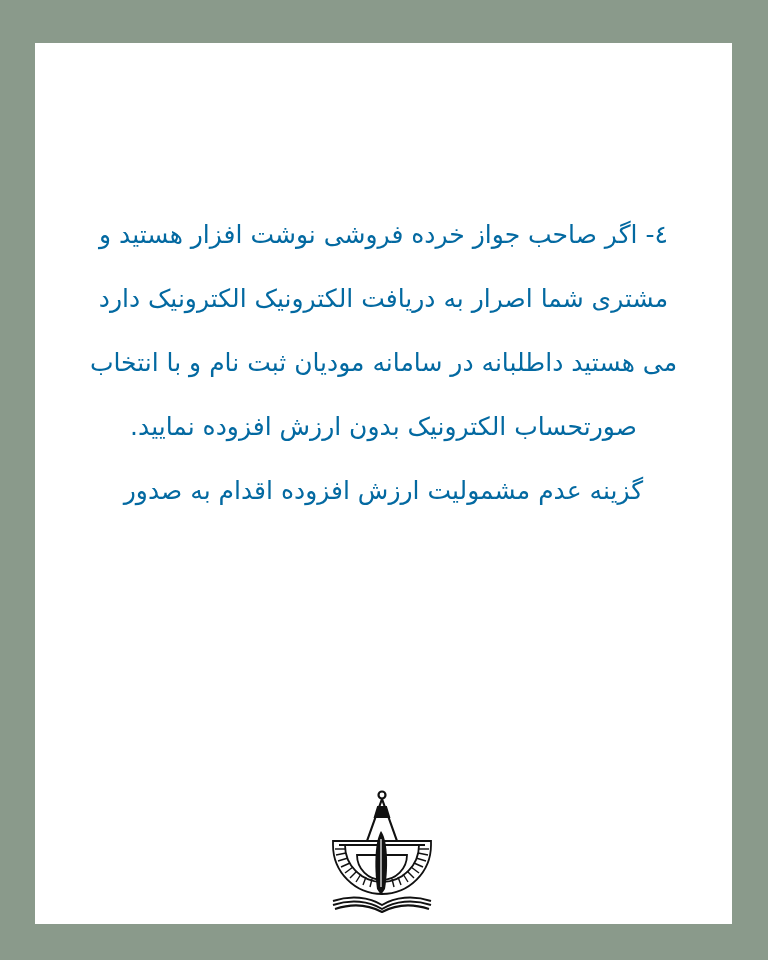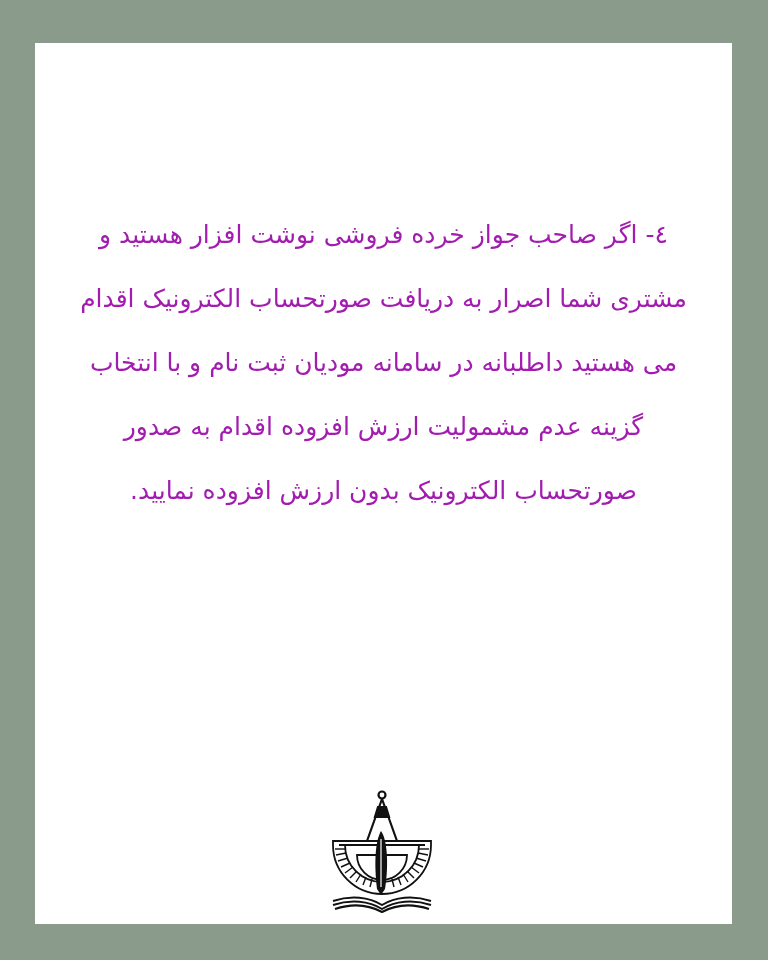--- a/index.html
+++ b/index.html
@@ -23,45 +23,45 @@
     }
     .text-block {
       position: absolute;
       left: 20px;
       right: 20px;
       top: 160px;
       direction: rtl;
       text-align: center;
       font-family: "DejaVu Sans", sans-serif;
       font-size: 25px;
-      color: #a21caf;
+      color: #0369a1;
     }
     .line {
       height: 64px;
       line-height: 64px;
       white-space: nowrap;
     }
     .logo {
       position: absolute;
       left: 296px;
       top: 740px;
       width: 102px;
       height: 130px;
     }
   </style>
 </head>
 <body>
 
 <div class="panel">
   <div class="text-block">
     <div class="line">٤- اگر صاحب جواز خرده فروشی نوشت افزار هستید و</div>
-    <div class="line">مشتری شما اصرار به دریافت صورتحساب الکترونیک اقدام</div>
+    <div class="line">مشتری شما اصرار به دریافت الکترونیک الکترونیک دارد</div>
     <div class="line">می هستید داطلبانه در سامانه مودیان ثبت نام و با انتخاب</div>
+    <div class="line">صورتحساب الکترونیک بدون ارزش افزوده نمایید.</div>
     <div class="line">گزینه عدم مشمولیت ارزش افزوده اقدام به صدور</div>
-    <div class="line">صورتحساب الکترونیک بدون ارزش افزوده نمایید.</div>
   </div>
 
   <div class="logo">
     <svg width="102" height="130" viewBox="0 0 102 130" xmlns="http://www.w3.org/2000/svg">
 
       <g fill="none" stroke="#111" stroke-width="2.2">
         <circle cx="51" cy="12" r="3.5"></circle>
         <path d="M51 16 L36 58 M51 16 L66 58"></path>
         <path d="M47 24 L55 24 L58 34 L44 34 Z" fill="#111"></path>
       </g>

